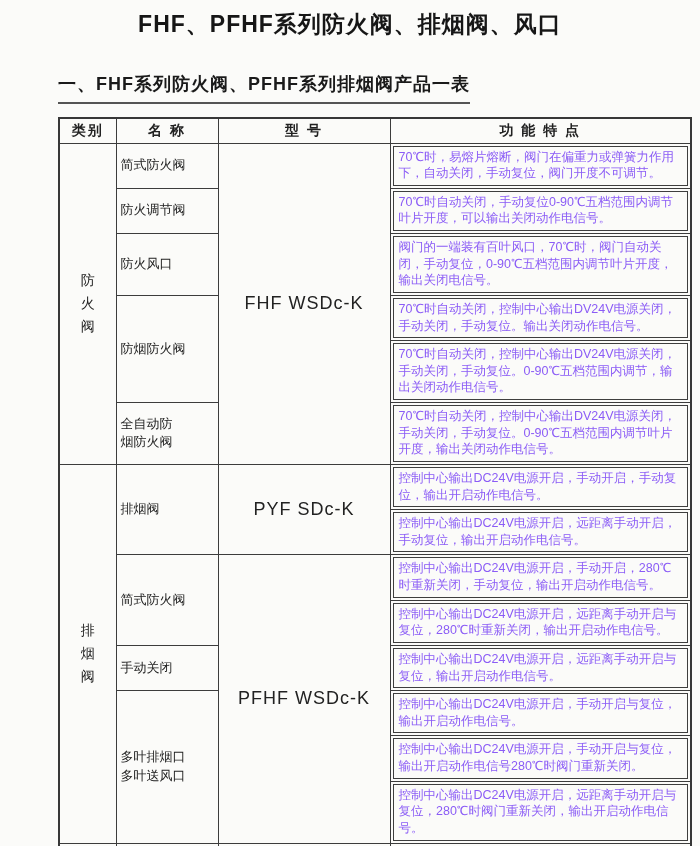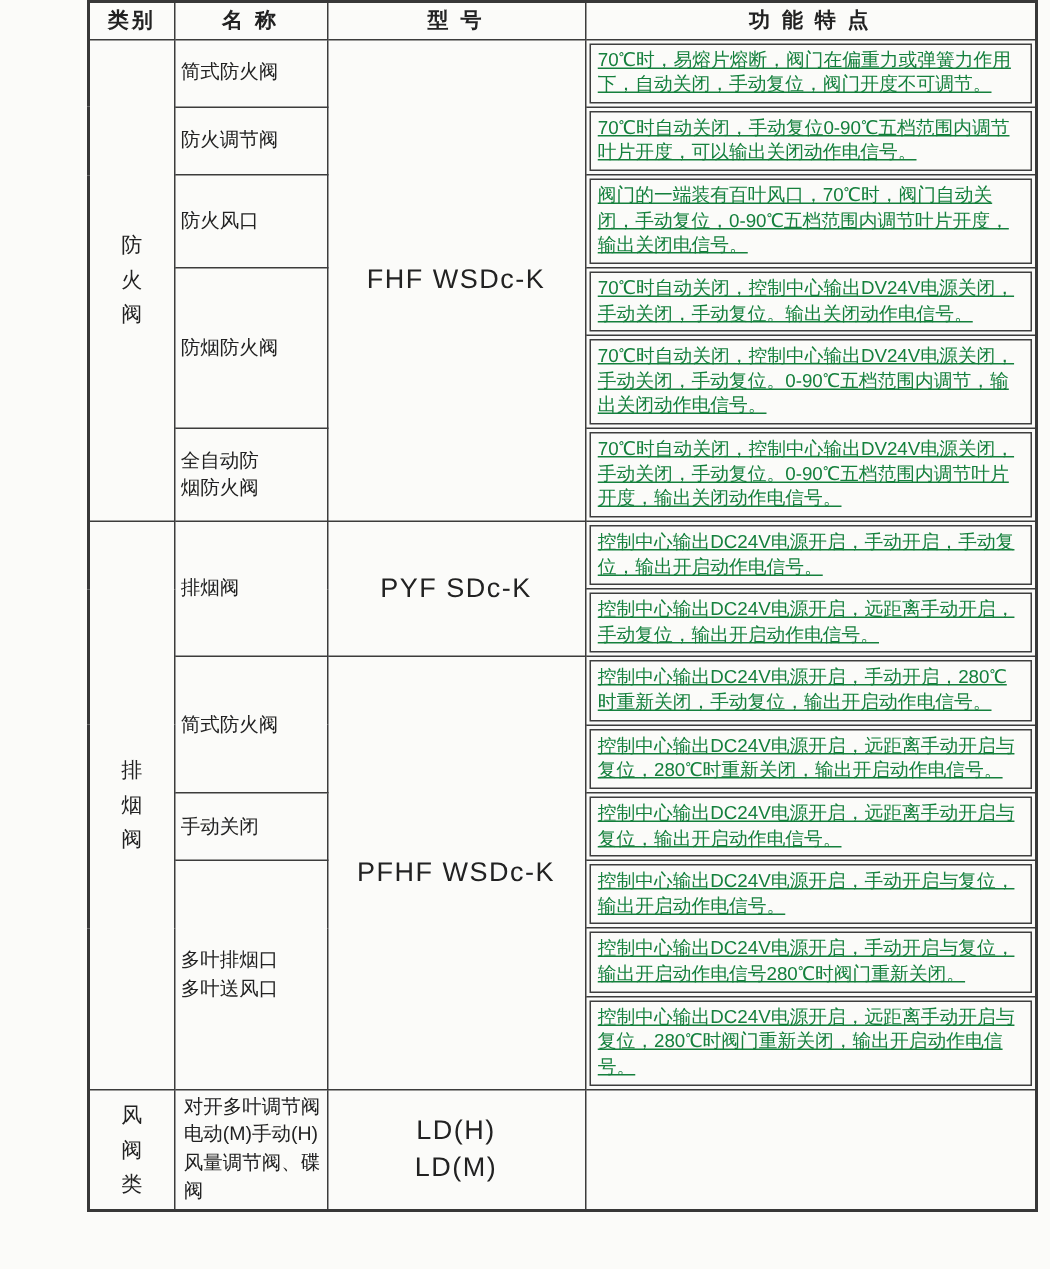--- a/index.html
+++ b/index.html
@@ -83,38 +83,41 @@
   }
   td.feat { padding: 2px; }
   .feat-box {
     border: 1px solid #3e3e3e;
     padding: 2px 5px 3px 5px;
     font-size: 12.5px;
     line-height: 1.33;
     min-height: calc(100% - 4px);
     display: flex;
     align-items: center;
-    color: #15803d;
-    text-decoration: underline;
+    color: #8b5cf6;
   }
   .feat-box span { display: block; }
 
   tr.h25 { height: 25px; margin-left: 12px; }
   tr.h42 { height: 42px; }
   tr.h44 { height: 44px; }
   tr.h48 { height: 48px; }
   tr.h54 { height: 54px; }
   tr.h56 { height: 56px; }
 </style>
 </head>
 <body>
 
 <div class="page">
 
-
+  <h1 class="doc-title">FHF、PFHF系列防火阀、排烟阀、风口</h1>
+
+  <div class="section-heading-wrap">
+    <span class="section-heading">一、FHF系列防火阀、PFHF系列排烟阀产品一表</span>
+  </div>
 
   <table class="product-table">
     <colgroup>
       <col class="c-cat">
         <col class="c-name">
         <col class="c-model">
         <col class="c-feat">
     </colgroup>
 
     <tbody>

